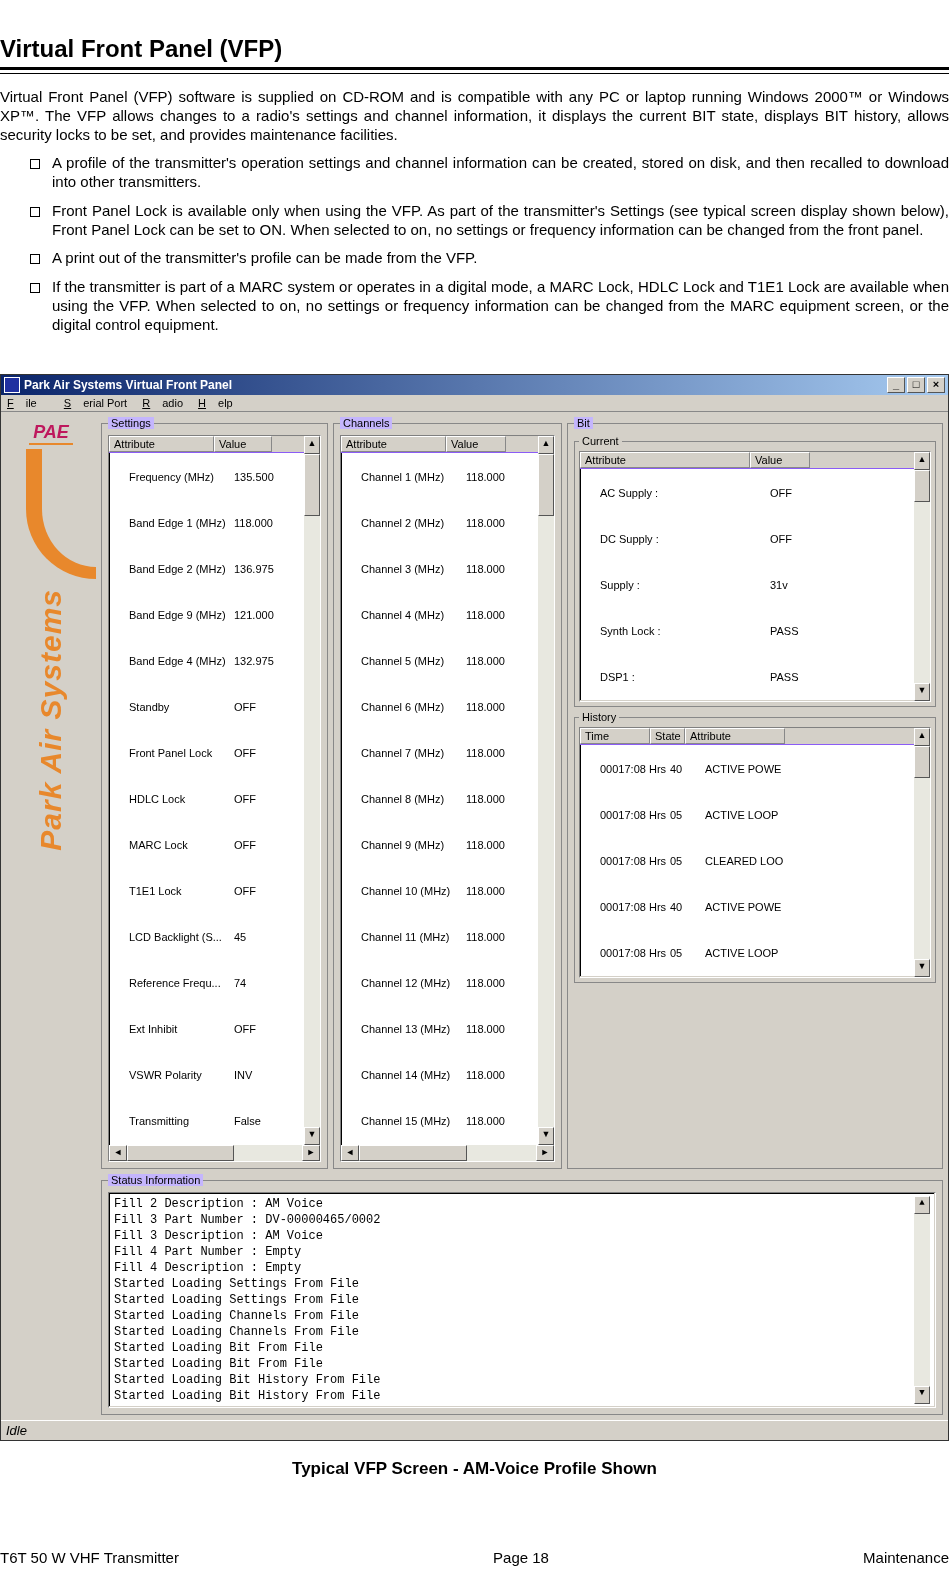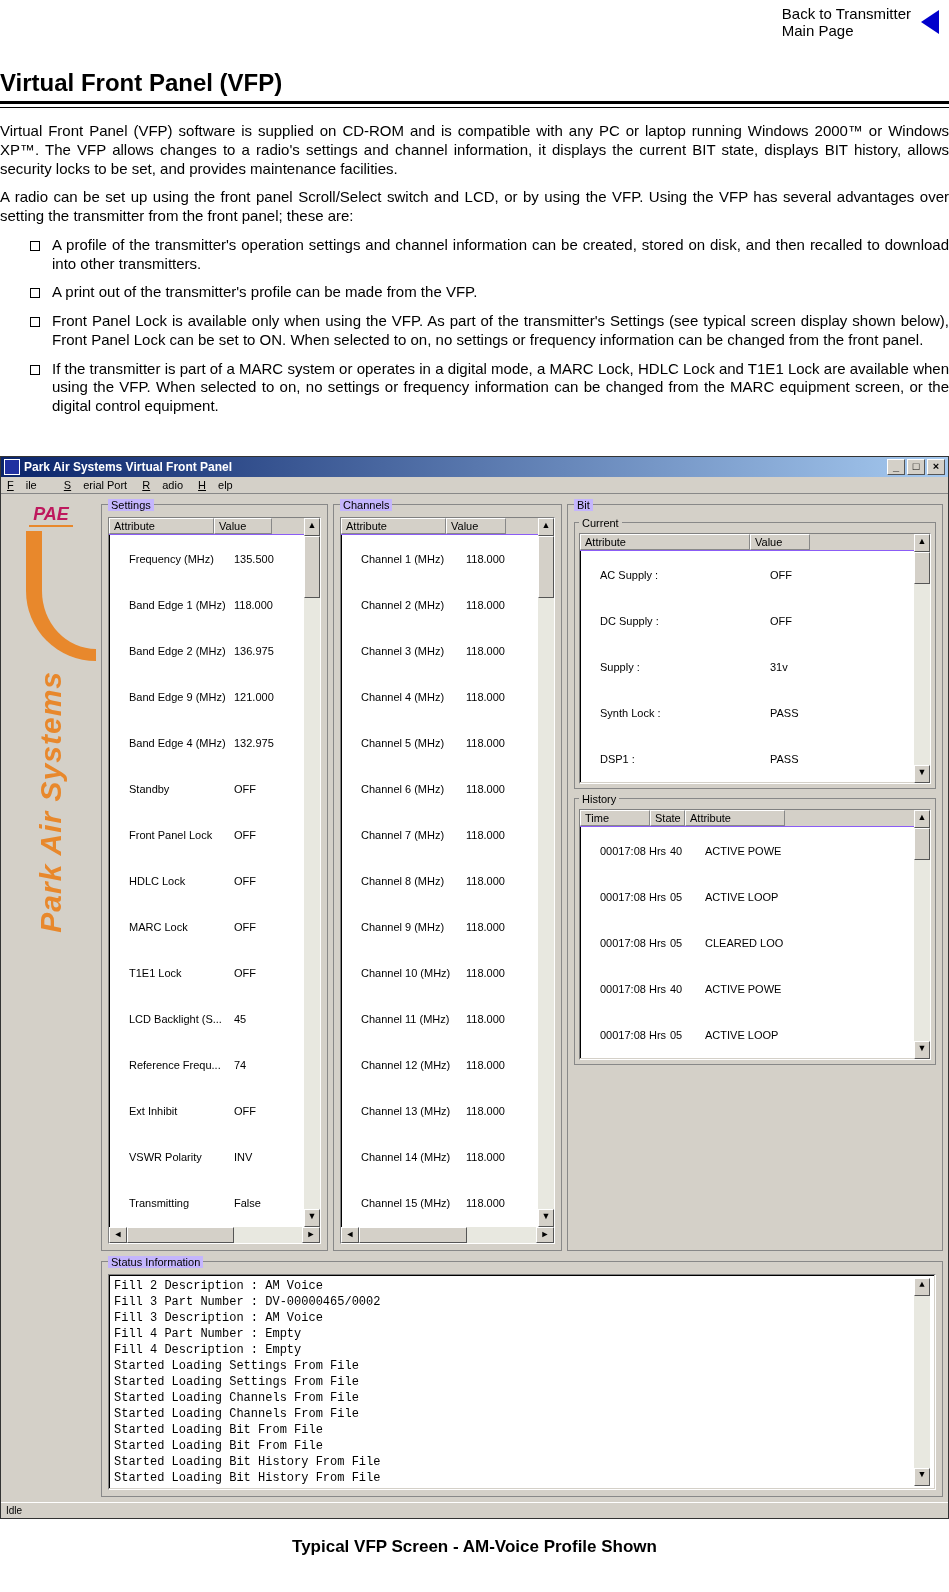--- a/index.html
+++ b/index.html
@@ -249,21 +249,22 @@
     font-size: 12px;
     line-height: 16px;
     white-space: pre;
     display: flex;
   }
   .status-textarea .content { flex:1; }
   .statusbar {
     border-top: 1px solid #fff;
     background: #d4d0c8;
     padding: 2px 5px;
-    font-size: 10px;
+    font-size: 13px;
+    font-style: italic;
   }
   .caption {
     text-align: center;
     font-weight: bold;
     font-size: 17px;
     margin: 18px 0 60px 0;
   }
   .footer {
     display: flex;
     justify-content: space-between;
@@ -280,38 +281,30 @@
   .bitcur .col, .bitcur .c1 { width: 170px; }
   .bitcur .colwide, .bitcur .c2 { width: 60px; }
   .bithist .col, .bithist .c1 { width: 70px; }
   .bithist .colnar, .bithist .c2 { width: 35px; }
   .bithist .colwide, .bithist .c3 { width: 100px; }
 </style>
 </head>
 <body>
 
 <div class="page">
-  <div class="top-link-row">
-    <div class="top-link-text">
-      <span>Back to Transmitter</span><br>
-      <span>Main Page</span>
-    </div>
-    <div class="nav-arrow"></div>
-  </div>
 
   <h1 class="title">Virtual Front Panel (VFP)</h1>
   <div class="hr-double"></div>
 
   <p>Virtual Front Panel (VFP) software is supplied on CD-ROM and is compatible with any PC or laptop running Windows 2000™ or Windows XP™. The VFP allows changes to a radio's settings and channel information, it displays the current BIT state, displays BIT history, allows security locks to be set, and provides maintenance facilities.</p>
-  <p>A radio can be set up using the front panel Scroll/Select switch and LCD, or by using the VFP. Using the VFP has several advantages over setting the transmitter from the front panel; these are:</p>
 
   <ul class="sq">
     <li>A profile of the transmitter's operation settings and channel information can be created, stored on disk, and then recalled to download into other transmitters.</li>
+    <li>Front Panel Lock is available only when using the VFP. As part of the transmitter's Settings (see typical screen display shown below), Front Panel Lock can be set to ON. When selected to on, no settings or frequency information can be changed from the front panel.</li>
     <li>A print out of the transmitter's profile can be made from the VFP.</li>
-    <li>Front Panel Lock is available only when using the VFP. As part of the transmitter's Settings (see typical screen display shown below), Front Panel Lock can be set to ON. When selected to on, no settings or frequency information can be changed from the front panel.</li>
     <li>If the transmitter is part of a MARC system or operates in a digital mode, a MARC Lock, HDLC Lock and T1E1 Lock are available when using the VFP. When selected to on, no settings or frequency information can be changed from the MARC equipment screen, or the digital control equipment.</li>
   </ul>
 
   <div class="app-outer">
     <div class="titlebar">
       <div class="icon"></div>
       <span>Park Air Systems Virtual Front Panel</span>
       <div class="spacer"></div>
       <div class="win-btn">_</div>
       <div class="win-btn">□</div>

